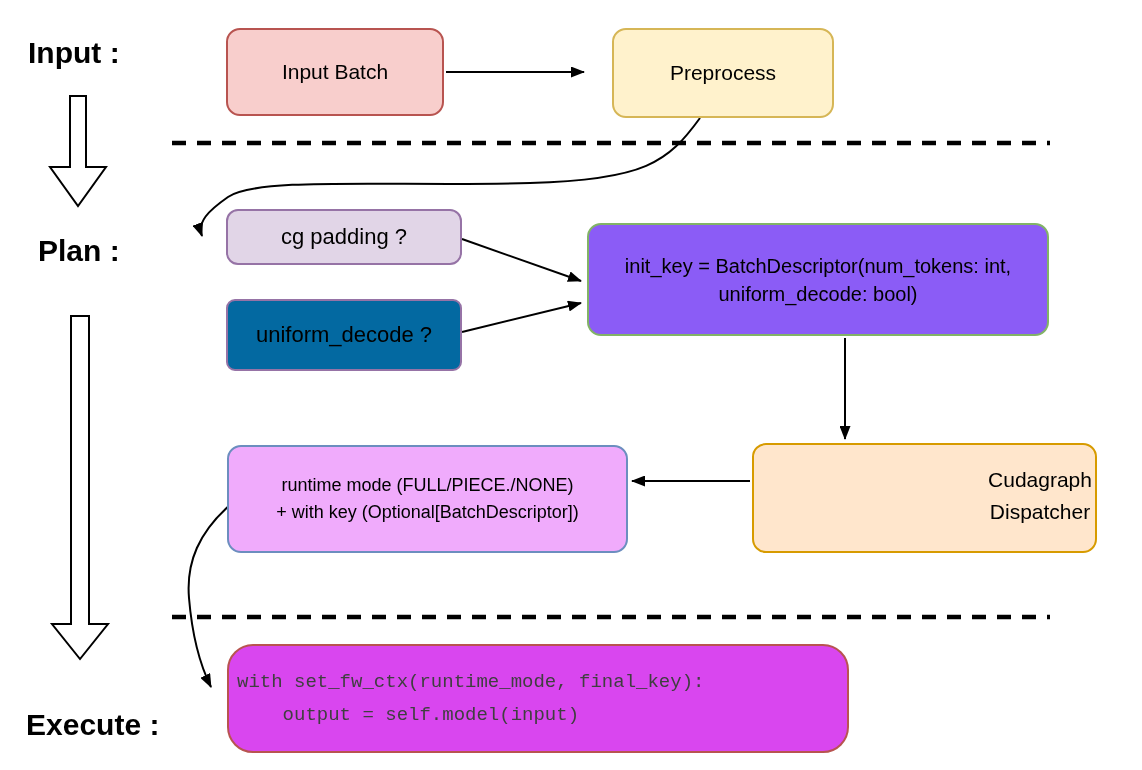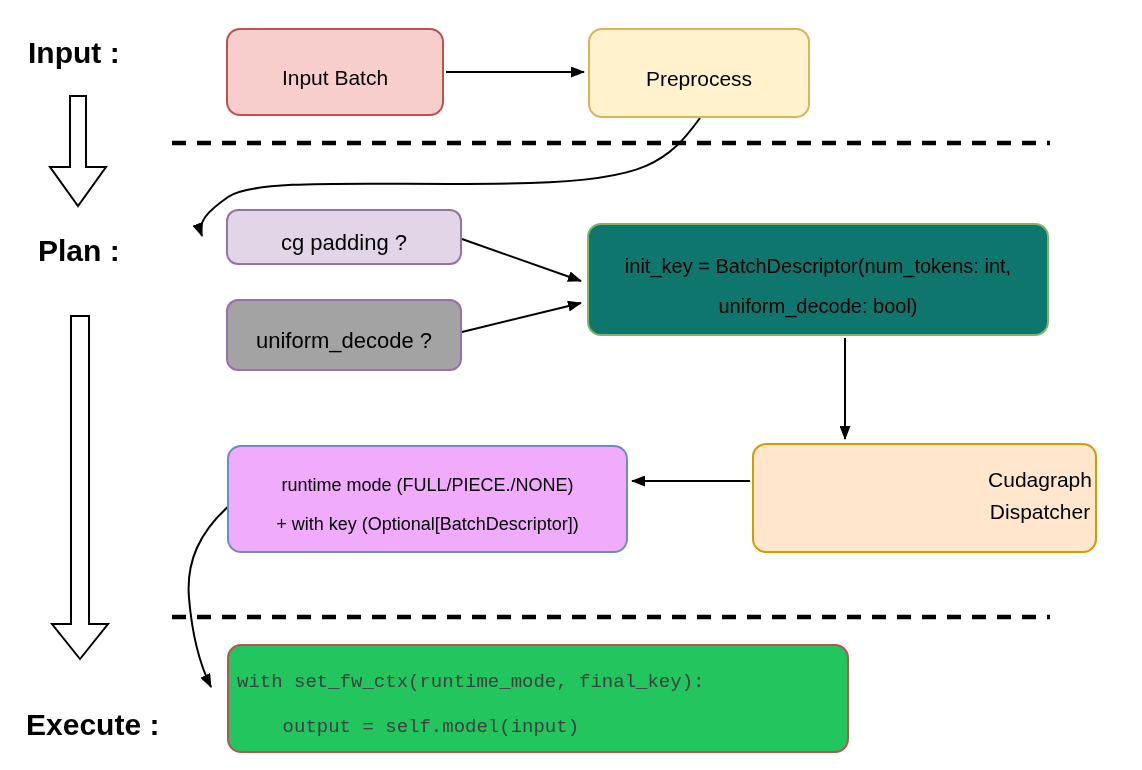--- a/index.html
+++ b/index.html
@@ -17,23 +17,23 @@
   }
   .node{
     position:absolute;
     border:2px solid #000;
     border-radius:14px;
     display:flex;flex-direction:column;
     align-items:center;justify-content:center;
     text-align:center;color:#000;
     box-sizing:border-box;
   }
-  .node .ln{white-space:pre;margin-top:12px;}
+  .node .ln{white-space:pre;}
   #box-input-batch{left:226px;top:28px;width:218px;height:88px;font-size:21px;}
-  #box-preprocess{left:588px;top:28px;width:222px;height:90px;font-size:21px;}
+  #box-preprocess{left:612px;top:28px;width:222px;height:90px;font-size:21px;}
   #box-cg-padding{left:226px;top:209px;width:236px;height:56px;font-size:22px;border-radius:12px;}
   #box-uniform-decode{left:226px;top:299px;width:236px;height:72px;font-size:22px;border-radius:12px;}
   #box-init-key{left:587px;top:223px;width:462px;height:113px;font-size:20px;line-height:28px;}
   #box-cudagraph{left:752px;top:443px;width:345px;height:110px;}
   #box-dispatch{left:756px;top:443px;width:177px;height:75px;font-size:18px;border-radius:12px;}
   #lbl-cudagraph{
     position:absolute;left:960px;top:464px;width:160px;
     font-size:21px;line-height:32px;text-align:center;color:#000;
   }
   #box-runtime{left:227px;top:445px;width:401px;height:108px;font-size:18px;line-height:27px;}
@@ -83,40 +83,40 @@
   </div>
 
   <div class="node" id="box-preprocess" style="background-color: rgb(255, 242, 204); border-color: rgb(214, 182, 86);">
     <span class="ln">Preprocess</span>
   </div>
 
   <div class="node" id="box-cg-padding" style="background-color: rgb(225, 213, 231); border-color: rgb(150, 115, 166);">
     <span class="ln">cg padding ?</span>
   </div>
 
-  <div class="node" id="box-uniform-decode" style="background-color: #a3a3a3; border-color: rgb(150, 115, 166);">
+  <div class="node" id="box-uniform-decode" style="background-color: #0369a1; border-color: rgb(150, 115, 166); border-radius: 9px;">
     <span class="ln">uniform_decode ?</span>
   </div>
 
-  <div class="node" id="box-init-key" style="background-color: #0f766e; border-color: rgb(130, 179, 102);">
+  <div class="node" id="box-init-key" style="background-color: #8b5cf6; border-color: rgb(130, 179, 102);">
     <span class="ln">init_key = BatchDescriptor(num_tokens: int,</span>
     <span class="ln">uniform_decode: bool)</span>
   </div>
 
   <div class="node" id="box-cudagraph" style="background-color: rgb(255, 230, 204); border-color: rgb(215, 155, 0);"></div>
 
 
   <div id="lbl-cudagraph">
     <div class="ln">Cudagraph</div>
     <div class="ln">Dispatcher</div>
   </div>
 
   <div class="node" id="box-runtime" style="background-color: #f0abfc; border-color: rgb(108, 142, 191);">
     <span class="ln">runtime mode (FULL/PIECE./NONE)</span>
     <span class="ln">+ with key (Optional[BatchDescriptor])</span>
   </div>
 
-  <div class="node" id="box-code" style="background-color: #22c55e; border-color: rgb(184, 84, 80); color: rgb(63, 63, 63);">
+  <div class="node" id="box-code" style="background-color: #d946ef; border-color: rgb(184, 84, 80); color: rgb(63, 63, 63); border-radius: 26px;">
     <span class="ln">with set_fw_ctx(runtime_mode, final_key):</span>
     <span class="ln">    output = self.model(input)</span>
   </div>
 
 </div>
 
 </body></html>

